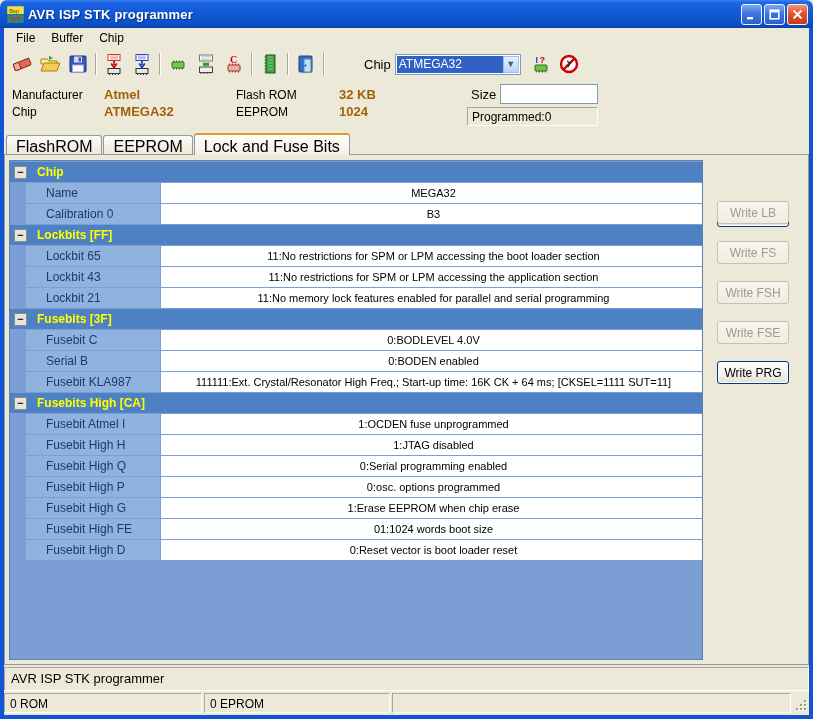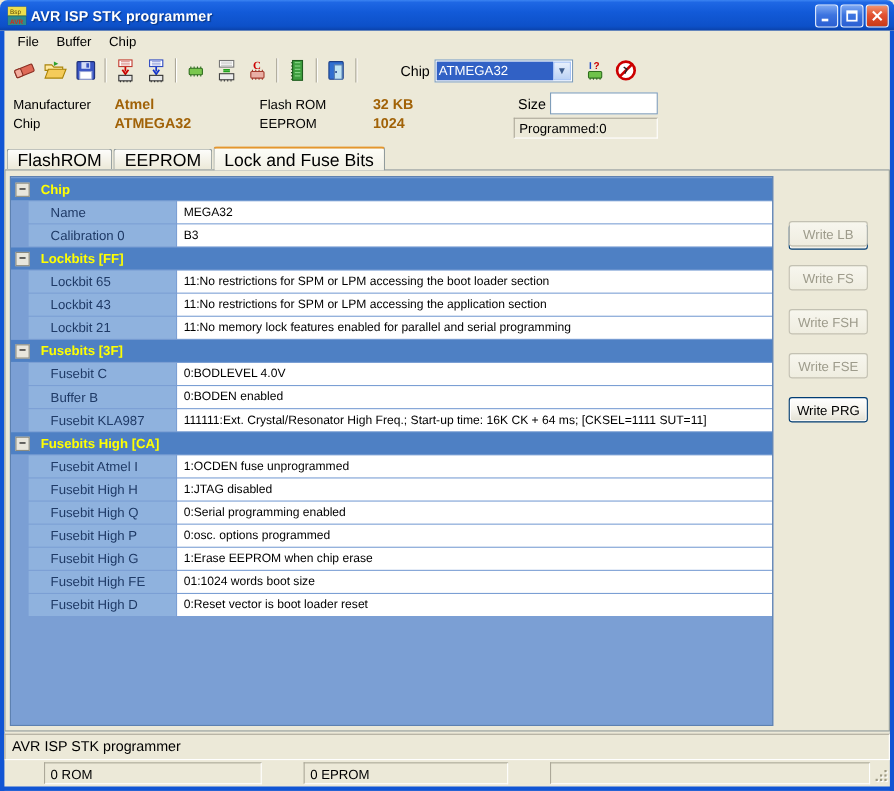--- a/index.html
+++ b/index.html
@@ -81,21 +81,21 @@
   }
   .grow { display:flex; column-gap:1px; height:20px; margin-bottom:1px; }
   .grow.header { background:#4E80C4; align-items:center; padding-left:4px; }
   .minusbox {
     width:13px; height:13px; flex:none; background:#E8E6DC; border:1px solid #8C8C80;
     color:#222; font-size:11px; line-height:10px; text-align:center; font-weight:bold; margin-right:9px;
   }
   .sec-title { color:#FFFF00; font-weight:bold; font-size:12px; }
   .gutter { width:15px; flex:none; }
   .lcell { width:134px; flex:none; background:#8FB2DE; color:#1F3A66; font-size:12px; padding:3px 2px 0 20px; }
-  .vcell { flex:1; background:#fff; color:#000; font-size:11px; padding:4px 2px 0 6px; white-space:nowrap; overflow:hidden; }
+  .vcell { flex:1; background:#fff; color:#000; font-size:11px; padding:4px 2px 0 6px; white-space:nowrap; overflow:hidden;text-align:center; }
 
   
   .sidebtns { position:absolute; left:712px; top:0; width:80px; height:500px; }
   .xpbtn {
     position:absolute; left:0; width:72px; height:23px; border-radius:3px;
     border:1px solid #003C74; background:linear-gradient(180deg,#fff 0%,#F4F3EC 55%,#E2E0D2 100%);
     font-family:"Liberation Sans",sans-serif; font-size:12px; color:#000;
     box-shadow:inset 0 0 0 1px #fff;
   }
   .xpbtn:disabled, .xpbtn.disabled {
@@ -106,21 +106,21 @@
 
   
   .statusline {
     position:absolute; left:0; top:639px; width:805px; height:24px;
     border:1px solid; border-color:#ACA899 #fff #fff #ACA899; background:#ECE9D8;
     padding:3px 6px; font-size:13px;
   }
   .statusbar { position:absolute; left:0; top:663px; width:805px; height:24px; display:flex; gap:2px; padding-top:2px; }
   .spanel {
     border:1px solid; border-color:#ACA899 #fff #fff #ACA899; background:#ECE9D8;
-    height:20px; padding:3px 5px; font-size:12px; white-space:nowrap; overflow:hidden;margin-left:36px;
+    height:20px; padding:3px 5px; font-size:12px; white-space:nowrap; overflow:hidden;
   }
   .grip { width:16px; height:20px; position:relative; }
   .grip svg { position:absolute; right:1px; bottom:1px; }
 </style>
 </head>
 <body>
 
 <div class="window">
 
   <div class="titlebar">
@@ -326,21 +326,21 @@
             <span class="minusbox">−</span>
             <span class="sec-title">Fusebits [3F]</span>
           </div>
           <div class="grow">
             <div class="gutter"></div>
             <div class="lcell">Fusebit C</div>
             <div class="vcell">0:BODLEVEL 4.0V</div>
           </div>
           <div class="grow">
             <div class="gutter"></div>
-            <div class="lcell">Buffer B</div>
+            <div class="lcell">Serial B</div>
             <div class="vcell">0:BODEN enabled</div>
           </div>
           <div class="grow">
             <div class="gutter"></div>
             <div class="lcell">Fusebit KLA987</div>
             <div class="vcell">111111:Ext. Crystal/Resonator High Freq.; Start-up time: 16K CK + 64 ms; [CKSEL=1111 SUT=11]</div>
           </div>
           <div class="grow header">
             <span class="minusbox">−</span>
             <span class="sec-title">Fusebits High [CA]</span>

